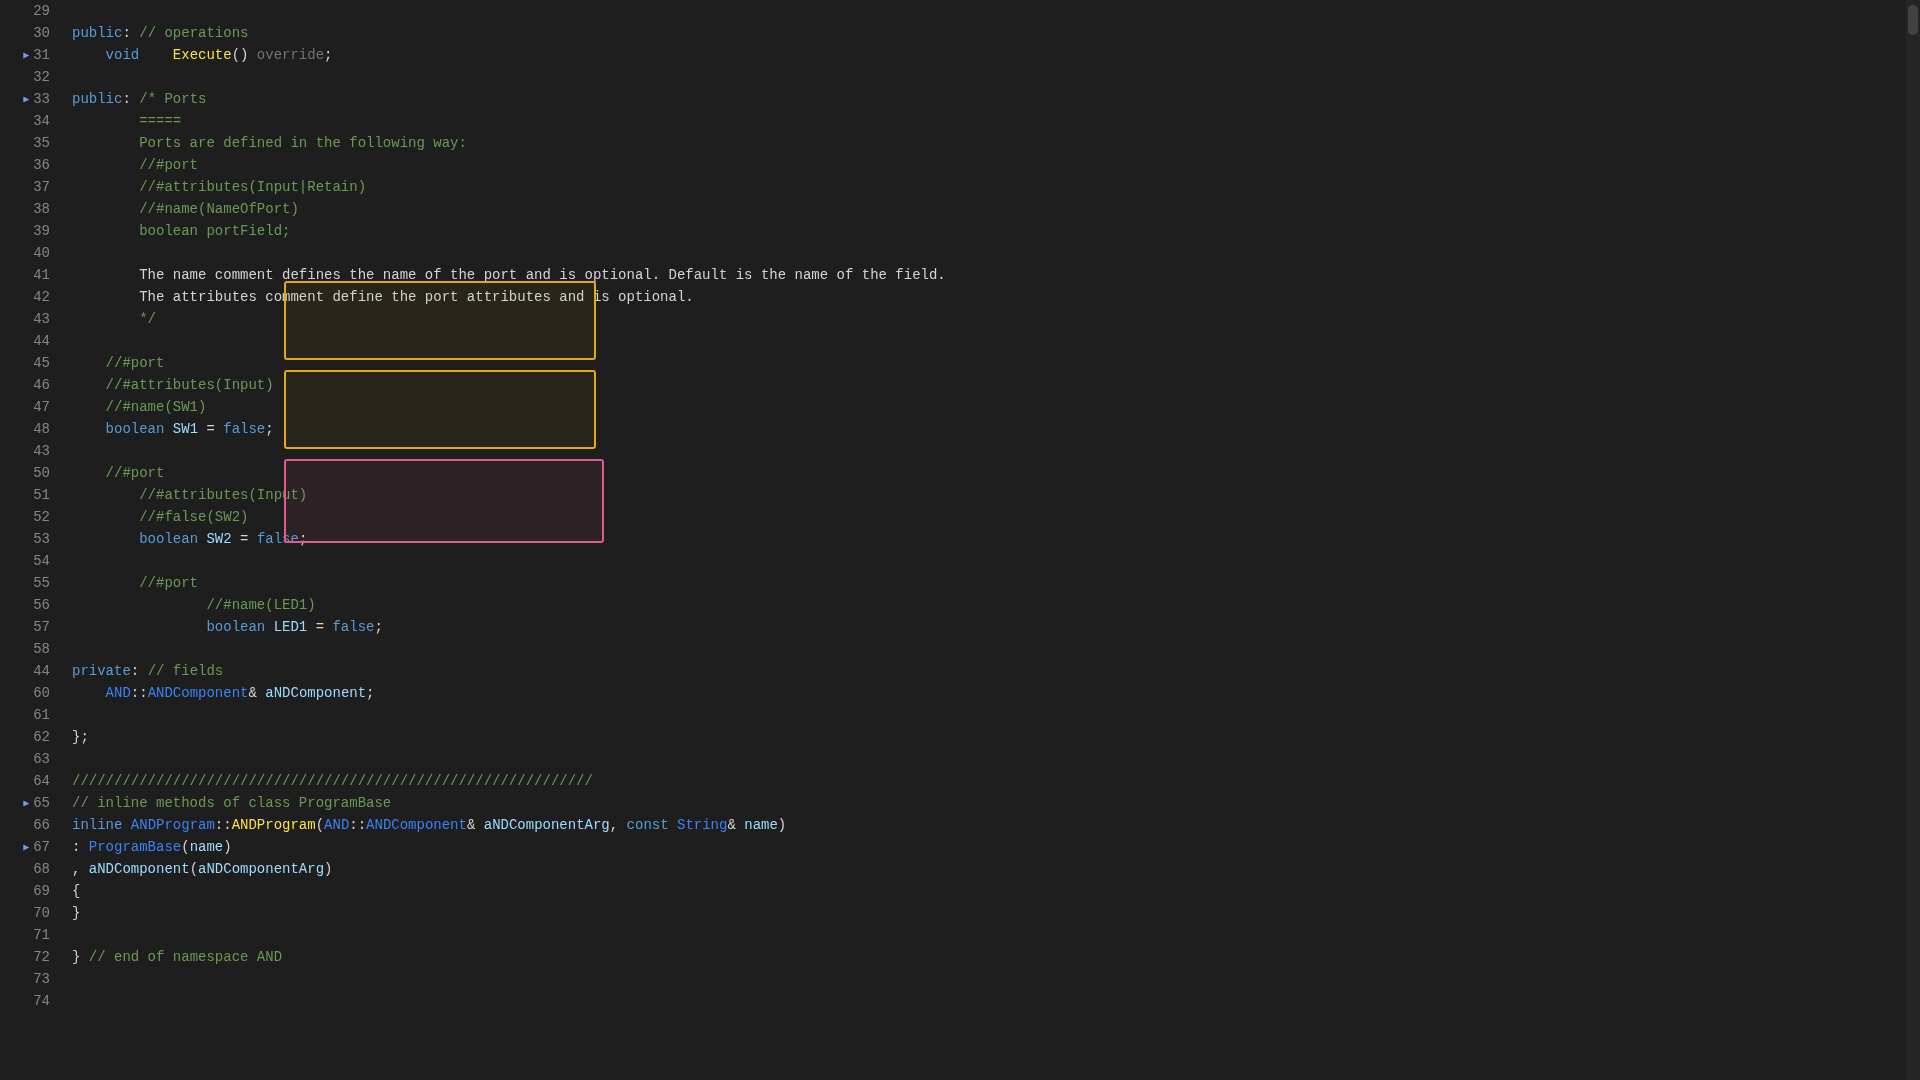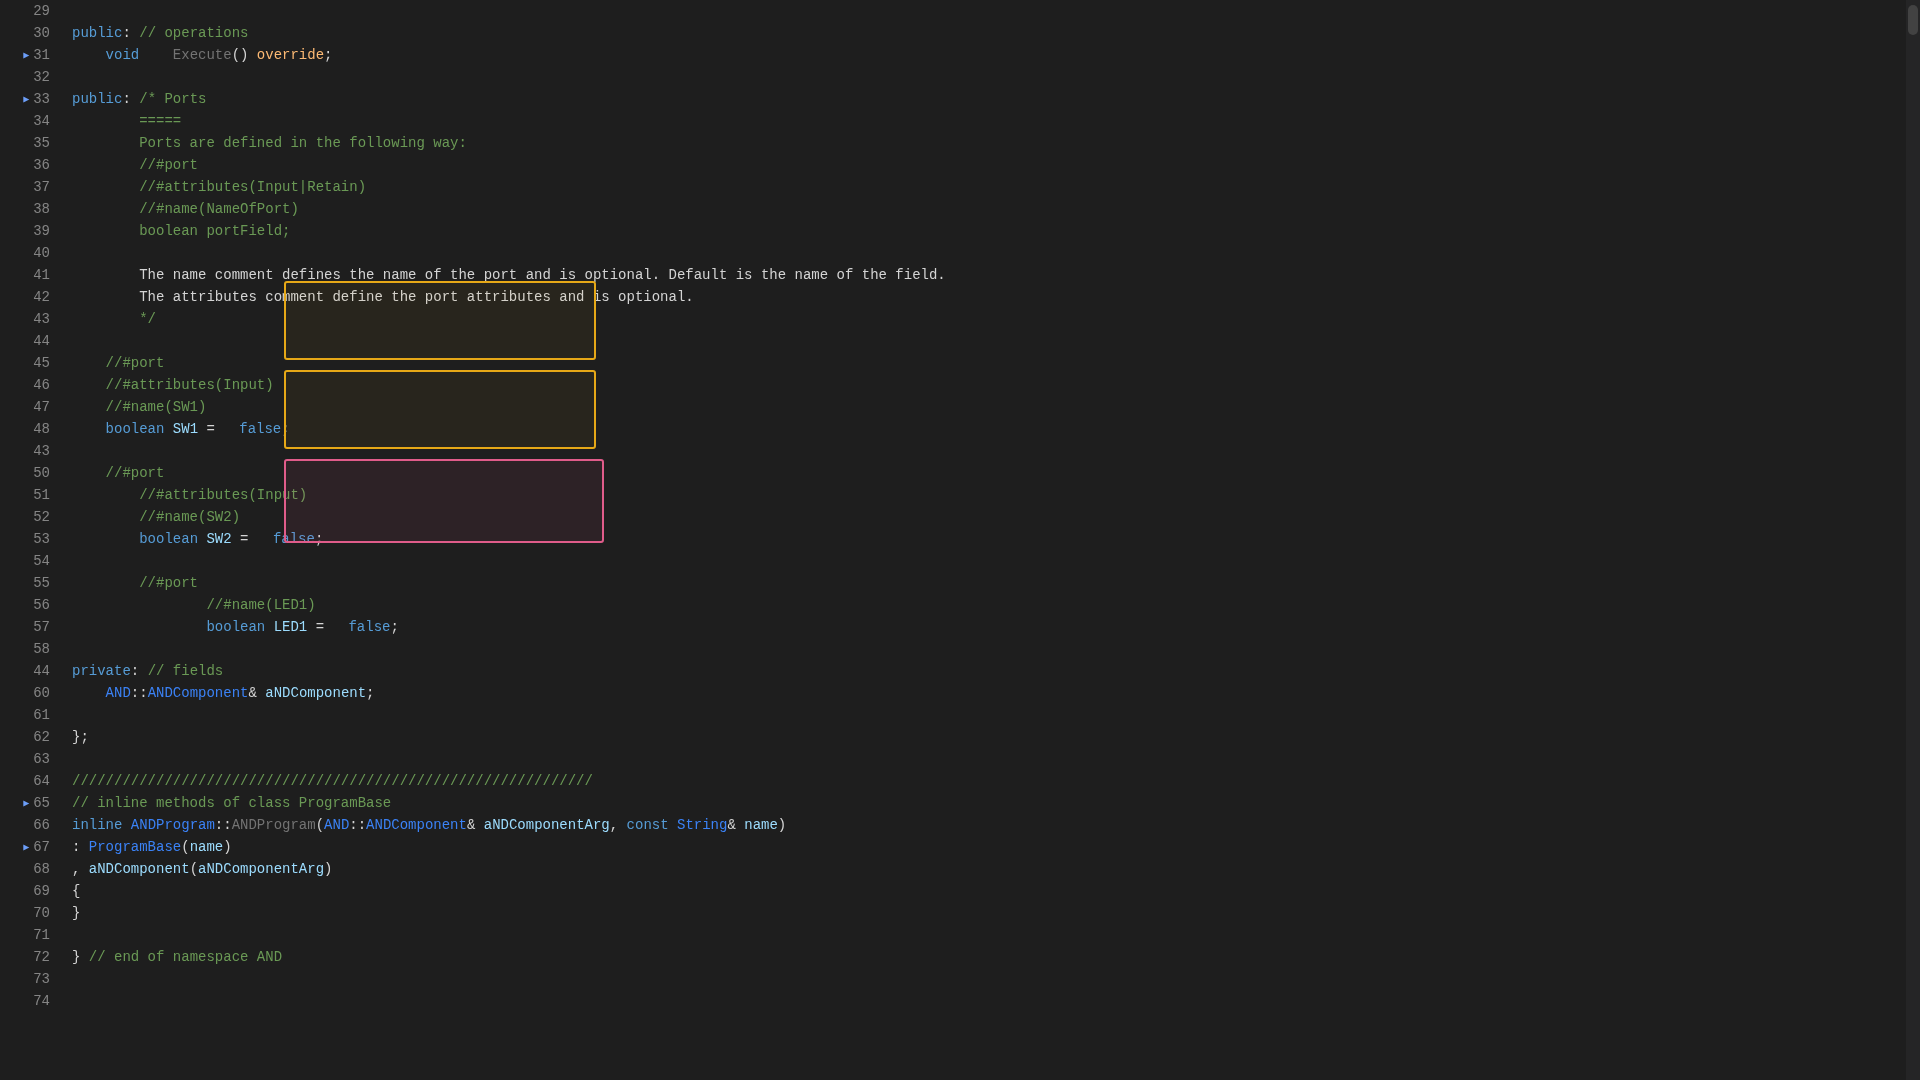--- a/index.html
+++ b/index.html
@@ -19,23 +19,23 @@
       position: relative;
     }
 
     
     .kw-public { color: #569cd6; font-family: Liberation Mono, monospace; }
     .kw-void { color: #569cd6; }
     .kw-bool { color: #569cd6; }
     .kw-private { color: #569cd6; }
     .kw-inline { color: #569cd6; }
     .kw-const { color: #569cd6; }
-    .kw-false { color: #569cd6; margin-left: 16px; }
-    .kw-override { color: #fdba74; }
-    .fn-name { color: #737373; }
+    .kw-false { color: #569cd6; }
+    .kw-override { color: #737373; }
+    .fn-name { color: #fde047; }
     .comment { color: #6a9955; }
     .class-name { color: #3b82f6; }
     .var-name { color: #9cdcfe; }
     .plain { color: #d4d4d4; }
 
     
     .highlight-box-yellow {
       position: absolute;
       border: 2px solid #e6a817;
       border-radius: 3px;
@@ -276,21 +276,21 @@
         <div style="height: 22px; display: flex; align-items: center; white-space: pre; font-family: &quot;Courier New&quot;, monospace; font-size: 14px; padding-left: 8px;"><span class="plain">        The attributes comment define the port attributes and is optional.</span></div>
         <div style="height: 22px; display: flex; align-items: center; white-space: pre; font-family: &quot;Courier New&quot;, monospace; font-size: 14px; padding-left: 8px;"><span class="comment">        */</span></div>
         <div style="height: 22px; display: flex; align-items: center; white-space: pre; font-family: &quot;Courier New&quot;, monospace; font-size: 14px; padding-left: 8px;"><span class="plain"> </span></div>
         <div style="height: 22px; display: flex; align-items: center; white-space: pre; font-family: &quot;Courier New&quot;, monospace; font-size: 14px; padding-left: 8px;"><span class="comment">    //#port</span></div>
         <div style="height: 22px; display: flex; align-items: center; white-space: pre; font-family: &quot;Courier New&quot;, monospace; font-size: 14px; padding-left: 8px;"><span class="comment">    //#attributes(Input)</span></div>
         <div style="height: 22px; display: flex; align-items: center; white-space: pre; font-family: &quot;Courier New&quot;, monospace; font-size: 14px; padding-left: 8px;"><span class="comment">    //#name(SW1)</span></div>
         <div style="height: 22px; display: flex; align-items: center; white-space: pre; font-family: &quot;Courier New&quot;, monospace; font-size: 14px; padding-left: 8px;"><span class="plain">    </span><span class="kw-bool">boolean</span><span class="plain"> </span><span class="var-name">SW1</span><span class="plain"> = </span><span class="kw-false">false</span><span class="plain">;</span></div>
         <div style="height: 22px; display: flex; align-items: center; white-space: pre; font-family: &quot;Courier New&quot;, monospace; font-size: 14px; padding-left: 8px;"><span class="plain"> </span></div>
         <div style="height: 22px; display: flex; align-items: center; white-space: pre; font-family: &quot;Courier New&quot;, monospace; font-size: 14px; padding-left: 8px;"><span class="comment">    //#port</span></div>
         <div style="height: 22px; display: flex; align-items: center; white-space: pre; font-family: &quot;Courier New&quot;, monospace; font-size: 14px; padding-left: 8px;"><span class="comment">        //#attributes(Input)</span></div>
-        <div style="height: 22px; display: flex; align-items: center; white-space: pre; font-family: &quot;Courier New&quot;, monospace; font-size: 14px; padding-left: 8px;"><span class="comment">        //#name(SW2)</span></div>
+        <div style="height: 22px; display: flex; align-items: center; white-space: pre; font-family: &quot;Courier New&quot;, monospace; font-size: 14px; padding-left: 8px;"><span class="comment">        //#false(SW2)</span></div>
         <div style="height: 22px; display: flex; align-items: center; white-space: pre; font-family: &quot;Courier New&quot;, monospace; font-size: 14px; padding-left: 8px;"><span class="plain">        </span><span class="kw-bool">boolean</span><span class="plain"> </span><span class="var-name">SW2</span><span class="plain"> = </span><span class="kw-false">false</span><span class="plain">;</span></div>
         <div style="height: 22px; display: flex; align-items: center; white-space: pre; font-family: &quot;Courier New&quot;, monospace; font-size: 14px; padding-left: 8px;"><span class="plain"> </span></div>
         <div style="height: 22px; display: flex; align-items: center; white-space: pre; font-family: &quot;Courier New&quot;, monospace; font-size: 14px; padding-left: 8px;"><span class="comment">        //#port</span></div>
         <div style="height: 22px; display: flex; align-items: center; white-space: pre; font-family: &quot;Courier New&quot;, monospace; font-size: 14px; padding-left: 8px;"><span class="comment">                //#name(LED1)</span></div>
         <div style="height: 22px; display: flex; align-items: center; white-space: pre; font-family: &quot;Courier New&quot;, monospace; font-size: 14px; padding-left: 8px;"><span class="plain">                </span><span class="kw-bool">boolean</span><span class="plain"> </span><span class="var-name">LED1</span><span class="plain"> = </span><span class="kw-false">false</span><span class="plain">;</span></div>
         <div style="height: 22px; display: flex; align-items: center; white-space: pre; font-family: &quot;Courier New&quot;, monospace; font-size: 14px; padding-left: 8px;"><span class="plain"> </span></div>
         <div style="height: 22px; display: flex; align-items: center; white-space: pre; font-family: &quot;Courier New&quot;, monospace; font-size: 14px; padding-left: 8px;"><span class="kw-private">private</span><span class="plain">: </span><span class="comment">// fields</span></div>
         <div style="height: 22px; display: flex; align-items: center; white-space: pre; font-family: &quot;Courier New&quot;, monospace; font-size: 14px; padding-left: 8px;"><span class="plain">    </span><span class="class-name">AND</span><span class="plain">::</span><span class="class-name">ANDComponent</span><span class="plain">&amp; </span><span class="var-name">aNDComponent</span><span class="plain">;</span></div>
         <div style="height: 22px; display: flex; align-items: center; white-space: pre; font-family: &quot;Courier New&quot;, monospace; font-size: 14px; padding-left: 8px;"><span class="plain"> </span></div>
         <div style="height: 22px; display: flex; align-items: center; white-space: pre; font-family: &quot;Courier New&quot;, monospace; font-size: 14px; padding-left: 8px;"><span class="plain">};</span></div>

